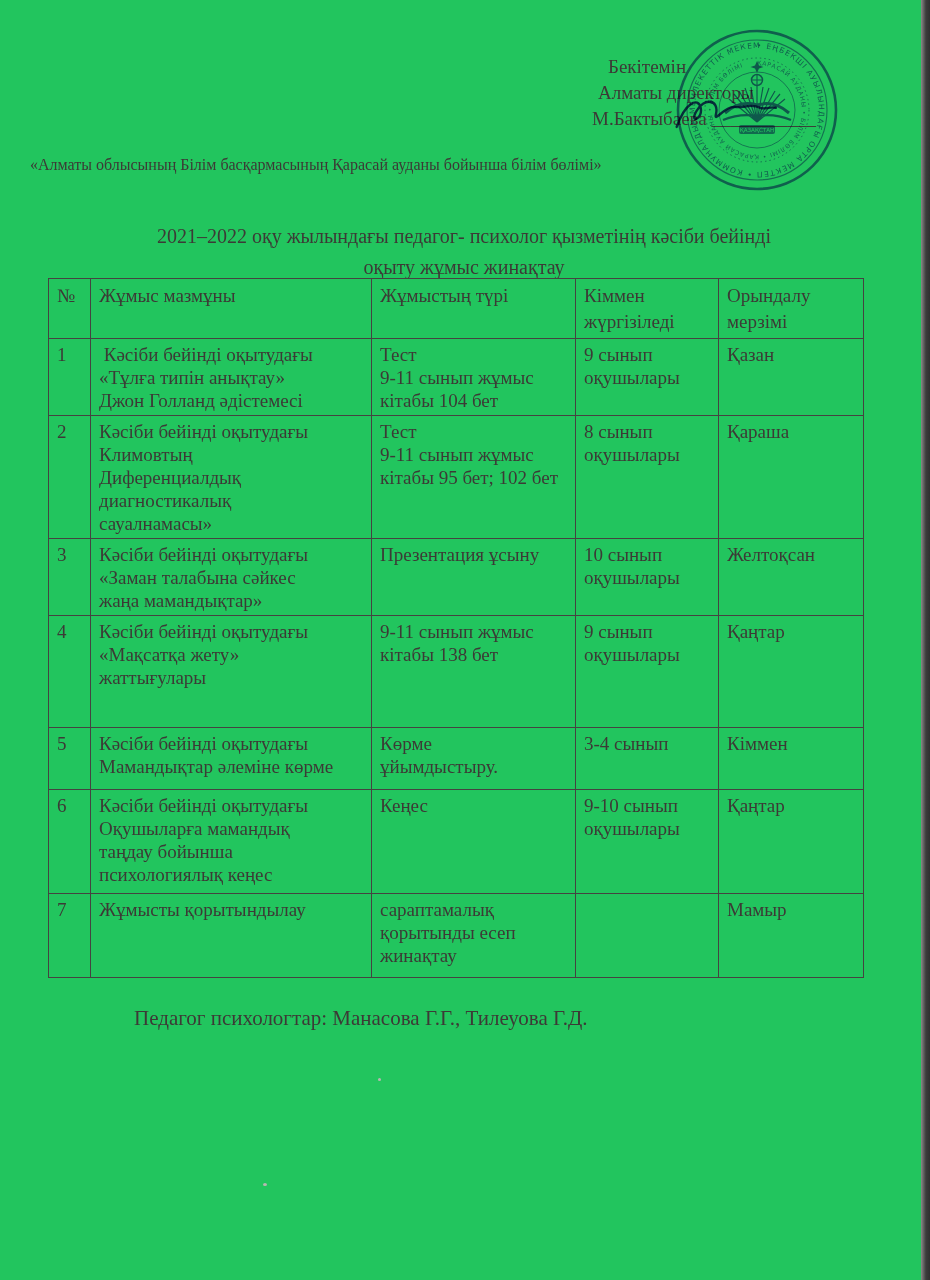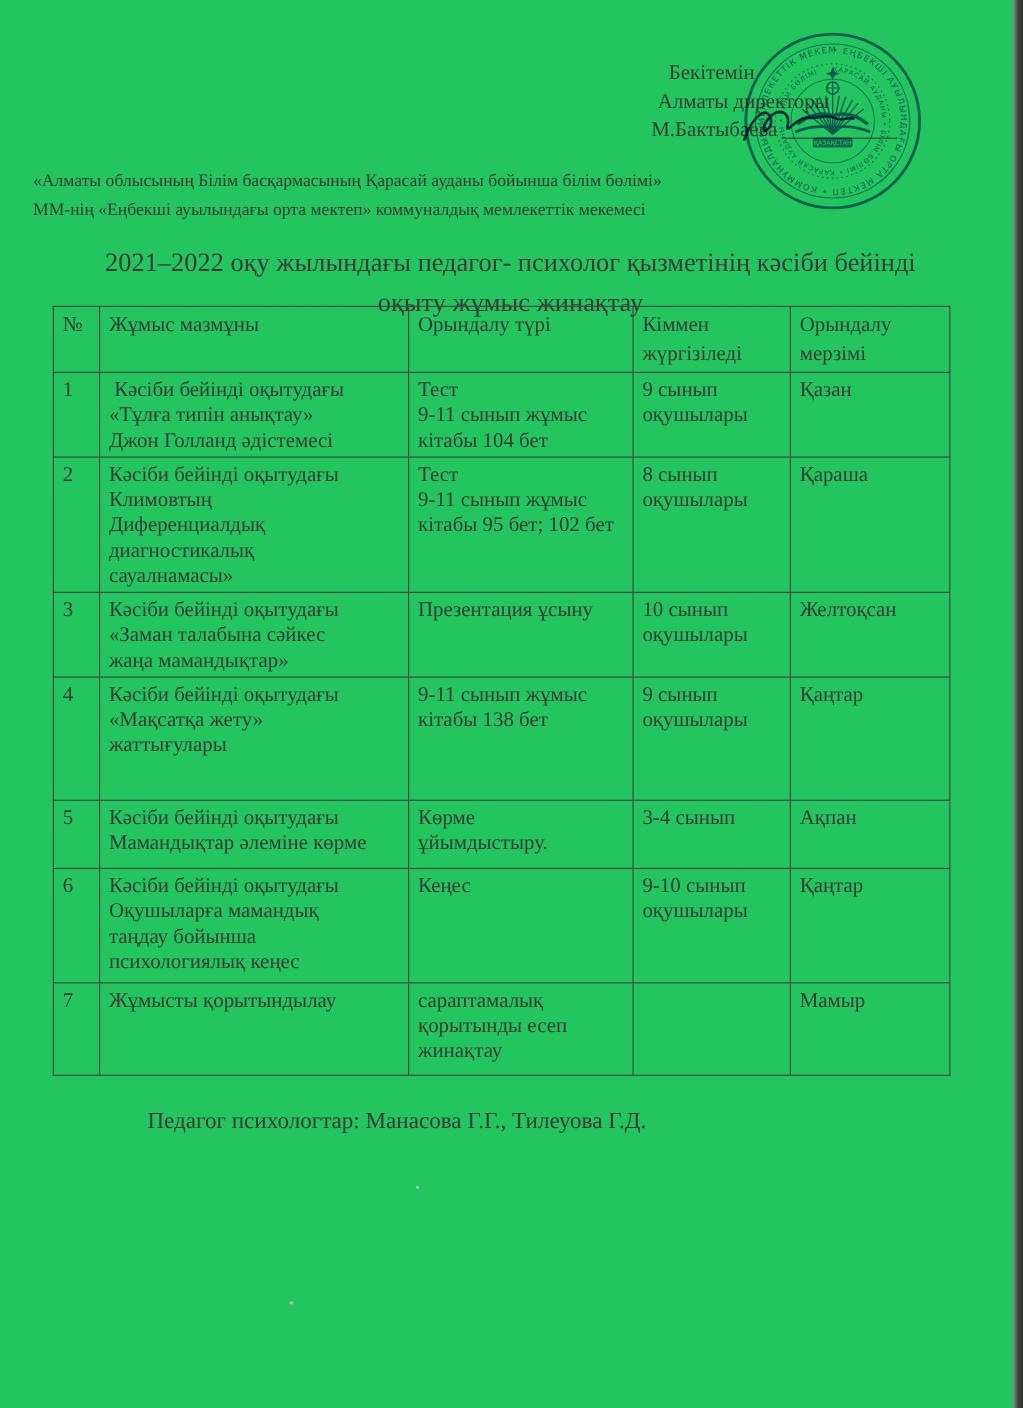--- a/index.html
+++ b/index.html
@@ -29,21 +29,21 @@
     position:absolute; left:668px; top:92px; width:130px; height:42px;
     mix-blend-mode:multiply; transform:rotate(-3deg);
     pointer-events:none;
   }
   .org {
     position:absolute; left:30px; top:152px; width:868px;
     text-align:left; font-size:16px; line-height:1.6;
   }
   .doc-title {
     position:absolute; left:30px; top:221px; width:868px;
-    text-align:center; font-size:24px; line-height:1.55;
+    text-align:center; font-size:20px; line-height:1.55;
   }
   table.plan {
     position:absolute; left:48px; top:278px;
     border-collapse:collapse; table-layout:fixed; width:815px;
     font-size:19px; line-height:23px;
   }
   table.plan th, table.plan td {
     border:1px solid #454341; vertical-align:top; text-align:left;
     padding:4px 7px 3px 8px; font-weight:normal;
     white-space:pre-line; overflow:hidden;
@@ -102,41 +102,40 @@
     </g>
     <text x="85" y="107" font-size="5.6" fill="#ffffff" text-anchor="middle" font-family="'DejaVu Sans',sans-serif">ҚАЗАҚСТАН</text>
   </svg>
 
   <svg class="signature" viewBox="0 0 130 42">
     <path d="M8,32 C18,8 31,3 33,14 C35,25 21,30 28,18 C37,3 52,7 48,21 C45,31 57,13 67,15 C76,17 83,12 92,17 C97,20 103,16 108,18" stroke="#2c3c9e" stroke-width="2.4" fill="none" stroke-linecap="round"></path>
   </svg>
 
   <div class="org">
     <div>«Алматы облысының Білім басқармасының Қарасай ауданы бойынша білім бөлімі»</div>
-    <div>ММ-нің  «Еңбекші ауылындағы орта мектеп» коммуналдық мемлекеттік мекемесі</div>
   </div>
 
   <div class="doc-title">
     <div>2021–2022 оқу жылындағы педагог- психолог  қызметінің  кәсіби бейінді</div>
     <div>оқыту жұмыс жинақтау</div>
   </div>
 
   <table class="plan">
     <colgroup>
       <col style="width:42px">
         <col style="width:281px">
         <col style="width:204px">
       <col style="width:143px">
         <col style="width:145px">
     </colgroup>
     <tbody>
       <tr class="hdr">
         <td>№</td>
         <td>Жұмыс мазмұны</td>
-        <td>Орындалу түрі</td>
+        <td>Жұмыстың түрі</td>
         <td>Кіммен жүргізіледі</td>
         <td>Орындалу мерзімі</td>
       </tr>
       <tr class="r0">
         <td>1</td>
         <td>&nbsp;Кәсіби бейінді оқытудағы
 «Тұлға типін анықтау»
 Джон Голланд әдістемесі</td>
         <td>Тест
 9-11 сынып жұмыс кітабы 104 бет</td>
@@ -173,21 +172,21 @@
         <td>9 сынып оқушылары</td>
         <td>Қаңтар</td>
       </tr>
       <tr class="r4">
         <td>5</td>
         <td>Кәсіби бейінді оқытудағы
 Мамандықтар әлеміне көрме</td>
         <td>Көрме
 ұйымдыстыру.</td>
         <td>3-4 сынып</td>
-        <td>Ақпан</td>
+        <td>Кіммен</td>
       </tr>
       <tr class="r5">
         <td>6</td>
         <td>Кәсіби бейінді оқытудағы
 Оқушыларға мамандық
 таңдау бойынша
 психологиялық кеңес</td>
         <td>Кеңес</td>
         <td>9-10 сынып оқушылары</td>
         <td>Қаңтар</td>

